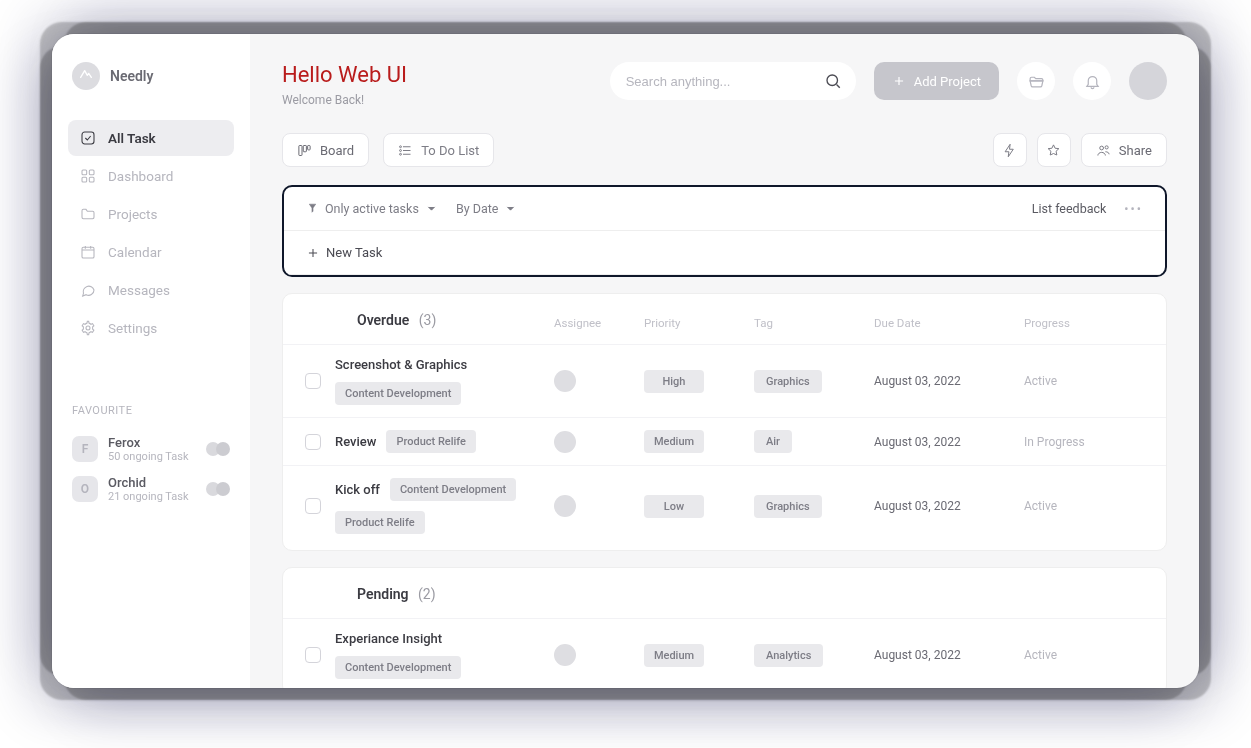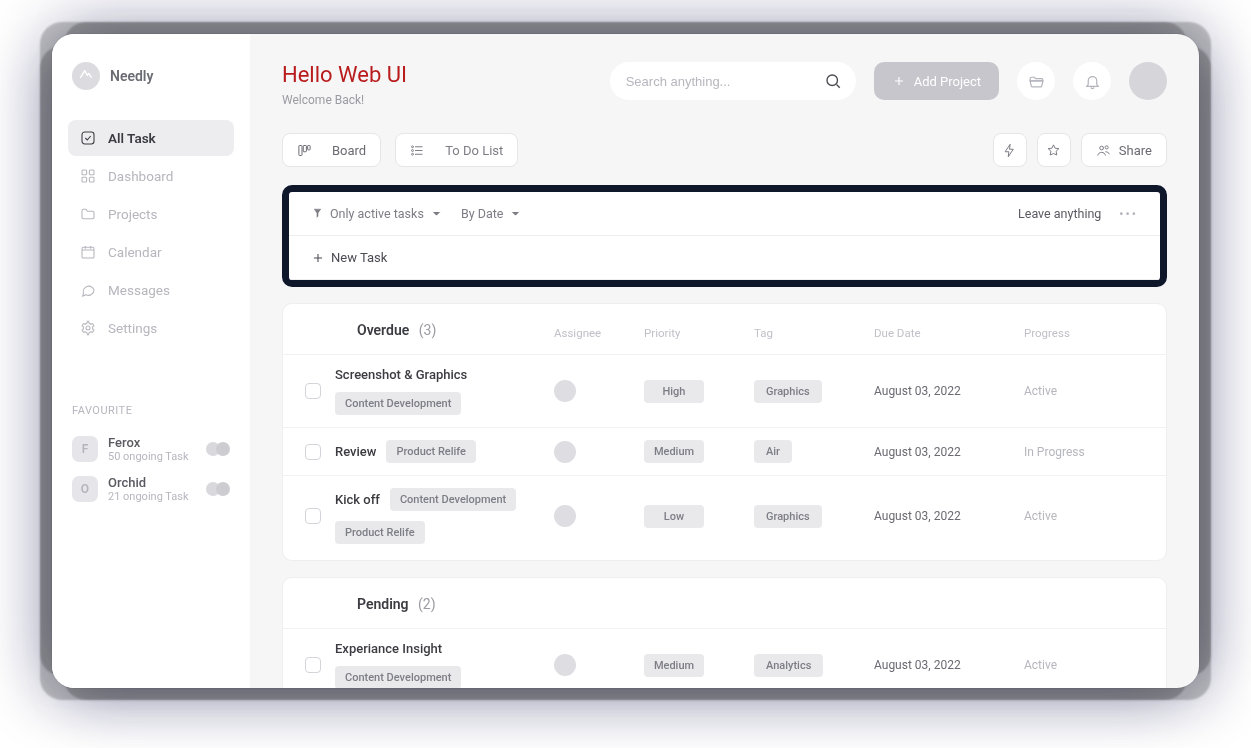--- a/index.html
+++ b/index.html
@@ -67,33 +67,33 @@
   .search input::placeholder{color:var(--muted);}
   .search svg{width:18px;height:18px;stroke:#4b4b53;stroke-width:1.8;fill:none;}
   .btn-add{display:flex;align-items:center;gap:8px;background:#c6c6cc;color:#fff;height:38px;border-radius:10px;padding:0 18px;font-size:13px;font-weight:400;cursor:pointer;}
   .btn-add svg{width:14px;height:14px;stroke:#fff;stroke-width:2;}
   .round{width:38px;height:38px;border-radius:50%;background:#fff;display:flex;align-items:center;justify-content:center;cursor:pointer;}
   .round svg{width:17px;height:17px;stroke:#b4b4bd;fill:none;stroke-width:1.7;}
   .avatar{width:38px;height:38px;border-radius:50%;background:#d5d5da;cursor:pointer;}
 
   
   .toolbar{display:flex;align-items:center;margin-top:26px;}
-  .seg{display:flex;align-items:center;gap:20px;height:34px;padding:0 14px;border-radius:8px;background:#fff;border:1px solid var(--border);font-size:13px;color:#7d7d86;cursor:pointer;}
+  .seg{display:flex;align-items:center;gap:8px;height:34px;padding:0 14px;border-radius:8px;background:#fff;border:1px solid var(--border);font-size:13px;color:#7d7d86;cursor:pointer;}
   .seg svg{width:15px;height:15px;stroke:currentColor;fill:none;stroke-width:1.6;}
   .seg + .seg{margin-left:14px;}
   .seg.active{color:#6a6a73;}
   .toolbar .spacer{flex:1;}
   .sq{width:34px;height:34px;border:1px solid var(--border);background:#fff;border-radius:8px;display:flex;align-items:center;justify-content:center;cursor:pointer;}
   .sq svg{width:15px;height:15px;stroke:#7d7d86;fill:none;stroke-width:1.6;}
   .sq + .sq{margin-left:10px;}
   .share{display:flex;align-items:center;gap:8px;height:34px;padding:0 14px;border-radius:8px;background:#fff;border:1px solid var(--border);font-size:13px;color:#6a6a73;margin-left:10px;cursor:pointer;}
   .share svg{width:15px;height:15px;stroke:#7d7d86;fill:none;stroke-width:1.6;}
 
   
-  .panel{margin-top:18px;background:#fff;border-radius:10px;border:7px solid #0f172a;overflow:hidden;}
+  .panel{margin-top:18px;background:#fff;border-radius:10px;border:2px solid #0f172a;overflow:hidden;}
   .panel .filters{display:flex;align-items:center;height:44px;padding:0 22px;font-size:12.5px;color:#7d7d86;border-bottom:1px solid #eee;}
   .filters .f{display:flex;align-items:center;gap:6px;cursor:pointer;}
   .filters .f svg{width:13px;height:13px;stroke:currentColor;fill:currentColor;}
   .filters .chev{width:10px;height:10px;stroke:currentColor;fill:none;stroke-width:1.6;}
   .filters .f + .f{margin-left:18px;}
   .filters .right{margin-left:auto;display:flex;align-items:center;gap:18px;}
   .filters .dots{letter-spacing:2px;color:#b4b4bd;cursor:pointer;}
 
   .newtask{display:flex;align-items:center;gap:6px;height:44px;padding:0 22px;font-size:13px;color:#4b4b53;border-bottom:1px solid #eee;cursor:pointer;}
   .newtask svg{width:14px;height:14px;stroke:#4b4b53;stroke-width:1.8;}
@@ -289,21 +289,21 @@
                 <path d="M6 9l6 6 6-6"></path>
               </svg>
           </div>
           <div class="f">
             <span>By Date</span>
             <svg class="chev" viewBox="0 0 24 24">
                 <path d="M6 9l6 6 6-6"></path>
               </svg>
           </div>
           <div class="right">
-            <span style="color:#5a5a62;cursor:pointer;">Leave anything</span>
+            <span style="color:#5a5a62;cursor:pointer;">List feedback</span>
             <span class="dots">•••</span>
           </div>
         </div>
         <div class="newtask">
           <svg viewBox="0 0 24 24" fill="none">
               <path d="M12 5v14M5 12h14"></path>
             </svg>
           <span>New Task</span>
         </div>
       </div>

